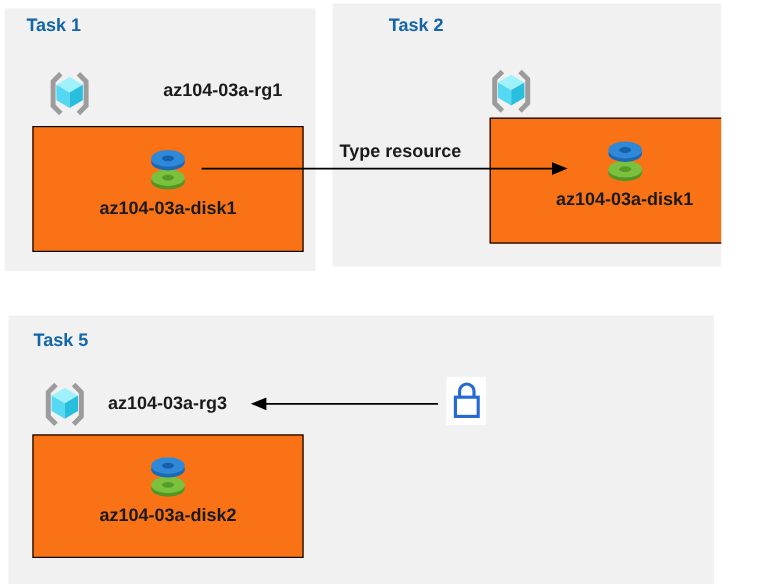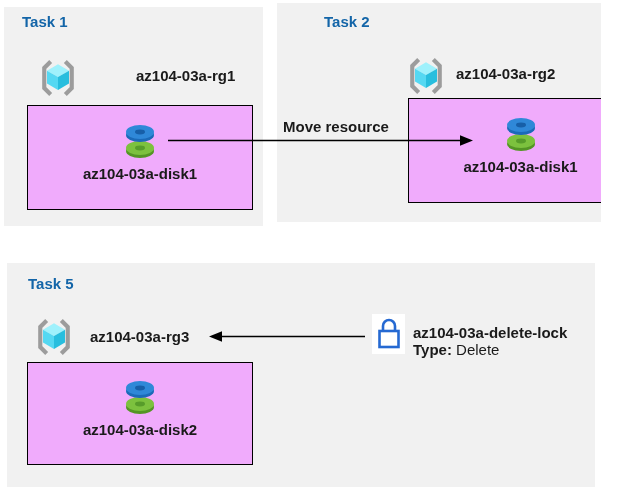--- a/index.html
+++ b/index.html
@@ -3,21 +3,21 @@
 <meta charset="utf-8">
 <style>
   html,body{margin:0;padding:0;background:#fff;}
   body{font-family:"Liberation Sans",sans-serif;-webkit-font-smoothing:antialiased;}
   .canvas{position:relative;width:601px;height:487px;background:#fff;overflow:hidden;}
   .panel{position:absolute;background:var(--panel_bg,#f1f1f1);}
   .task-title{position:absolute;font-size:15px;font-weight:bold;color:var(--title_blue,#1365a8);white-space:nowrap;}
   .rg-label,.disk-label,.arrow-label,.lock-name{font-size:15px;font-weight:bold;color:var(--text_black,#1a1a1a);white-space:nowrap;}
   .rg-label{position:absolute;}
   .arrow-label{position:absolute;}
-  .resource-box{position:absolute;background:#f0abfc;border:1.4px solid #000;display:flex;flex-direction:column;align-items:center;justify-content:center;padding-bottom:14px;box-sizing:border-box;}
+  .resource-box{position:absolute;background:#f97316;border:1.4px solid #000;display:flex;flex-direction:column;align-items:center;justify-content:center;padding-bottom:14px;box-sizing:border-box;}
   .disk-label{margin-top:5px;}
   .rg-icon{position:absolute;width:44px;height:44px;}
   .lock-badge{position:absolute;width:33px;height:40px;background:#fff;display:flex;align-items:center;justify-content:center;}
   .lock-text{position:absolute;font-size:15px;color:var(--text_black,#1a1a1a);line-height:17px;white-space:nowrap;}
   .lock-name{display:block;}
   .lock-type b{font-weight:bold;}
   .arrow-overlay{position:absolute;left:0;top:0;pointer-events:none;}
 </style>
 </head>
 <body>
@@ -50,34 +50,33 @@
   </div>
 
   <div class="task-title" style="left:295px;top:13px;margin-left:29px;">Task 2</div>
   <svg class="rg-icon" style="left:404px;top:54px;" viewBox="0 0 48 48">
     <path d="M16 6 L9 13 L9 35 L16 42" fill="none" stroke="#9c9c9c" stroke-width="4.5"></path>
     <path d="M32 6 L39 13 L39 35 L32 42" fill="none" stroke="#9c9c9c" stroke-width="4.5"></path>
     <polygon points="24,9 36,16 24,23 12,16" fill="#9ff1fc"></polygon>
     <polygon points="12,16 24,23 24,37 12,30" fill="#55d8f2"></polygon>
     <polygon points="36,16 24,23 24,37 36,30" fill="#28bede"></polygon>
   </svg>
-  <div class="rg-label" style="left:456px;top:65px;">az104-03a-rg2</div>
   <div class="resource-box" style="left:408px;top:98px;width:225px;height:105px;">
     <svg width="46" height="40" viewBox="0 0 46 40">
       <ellipse cx="23" cy="31" rx="14" ry="7" fill="#549525"></ellipse>
       <ellipse cx="23" cy="28" rx="14" ry="7" fill="#7cc13e"></ellipse>
       <ellipse cx="23" cy="28" rx="5" ry="2.4" fill="#579c2a"></ellipse>
       <ellipse cx="23" cy="15" rx="14" ry="7" fill="#1b6ab8"></ellipse>
       <ellipse cx="23" cy="12" rx="14" ry="7" fill="#2f88d8"></ellipse>
       <ellipse cx="23" cy="12" rx="5" ry="2.4" fill="#175fa8"></ellipse>
     </svg>
     <div class="disk-label">az104-03a-disk1</div>
   </div>
 
-  <div class="arrow-label" style="left:283px;top:118px;">Move resource</div>
+  <div class="arrow-label" style="left:283px;top:118px;">Type resource</div>
 
   <div class="task-title" style="left:28px;top:275px;">Task 5</div>
   <svg class="rg-icon" style="left:32px;top:315px;" viewBox="0 0 48 48">
     <path d="M16 6 L9 13 L9 35 L16 42" fill="none" stroke="#9c9c9c" stroke-width="4.5"></path>
     <path d="M32 6 L39 13 L39 35 L32 42" fill="none" stroke="#9c9c9c" stroke-width="4.5"></path>
     <polygon points="24,9 36,16 24,23 12,16" fill="#9ff1fc"></polygon>
     <polygon points="12,16 24,23 24,37 12,30" fill="#55d8f2"></polygon>
     <polygon points="36,16 24,23 24,37 36,30" fill="#28bede"></polygon>
   </svg>
   <div class="rg-label" style="left:90px;top:328px;">az104-03a-rg3</div>
@@ -92,24 +91,20 @@
     </svg>
     <div class="disk-label">az104-03a-disk2</div>
   </div>
 
   <div class="lock-badge" style="left:372px;top:314px;">
     <svg width="26" height="34" viewBox="0 0 26 34">
       <path d="M7 14 V9 a6 6 0 0 1 12 0 V14" fill="none" stroke="#2569d2" stroke-width="2.6"></path>
       <rect x="3.5" y="14" width="19" height="16" fill="#fff" stroke="#2569d2" stroke-width="2.6"></rect>
     </svg>
   </div>
-  <div class="lock-text" style="left:413px;top:324px;">
-    <span class="lock-name">az104-03a-delete-lock</span>
-    <span class="lock-type"><b>Type:</b> <span>Delete</span></span>
-  </div>
 
   <svg class="arrow-overlay" width="641" height="487" viewBox="0 0 641 487">
     <g>
       <line x1="168" y1="140.5" x2="461" y2="140.5" stroke="#000" stroke-width="1.5"></line>
       <polygon points="473,140.5 460,135.2 460,145.8" fill="#000"></polygon>
     </g>
     <g>
       <line x1="365" y1="336.5" x2="221" y2="336.5" stroke="#000" stroke-width="1.5"></line>
       <polygon points="209,336.5 222,331.2 222,341.8" fill="#000"></polygon>
     </g>

